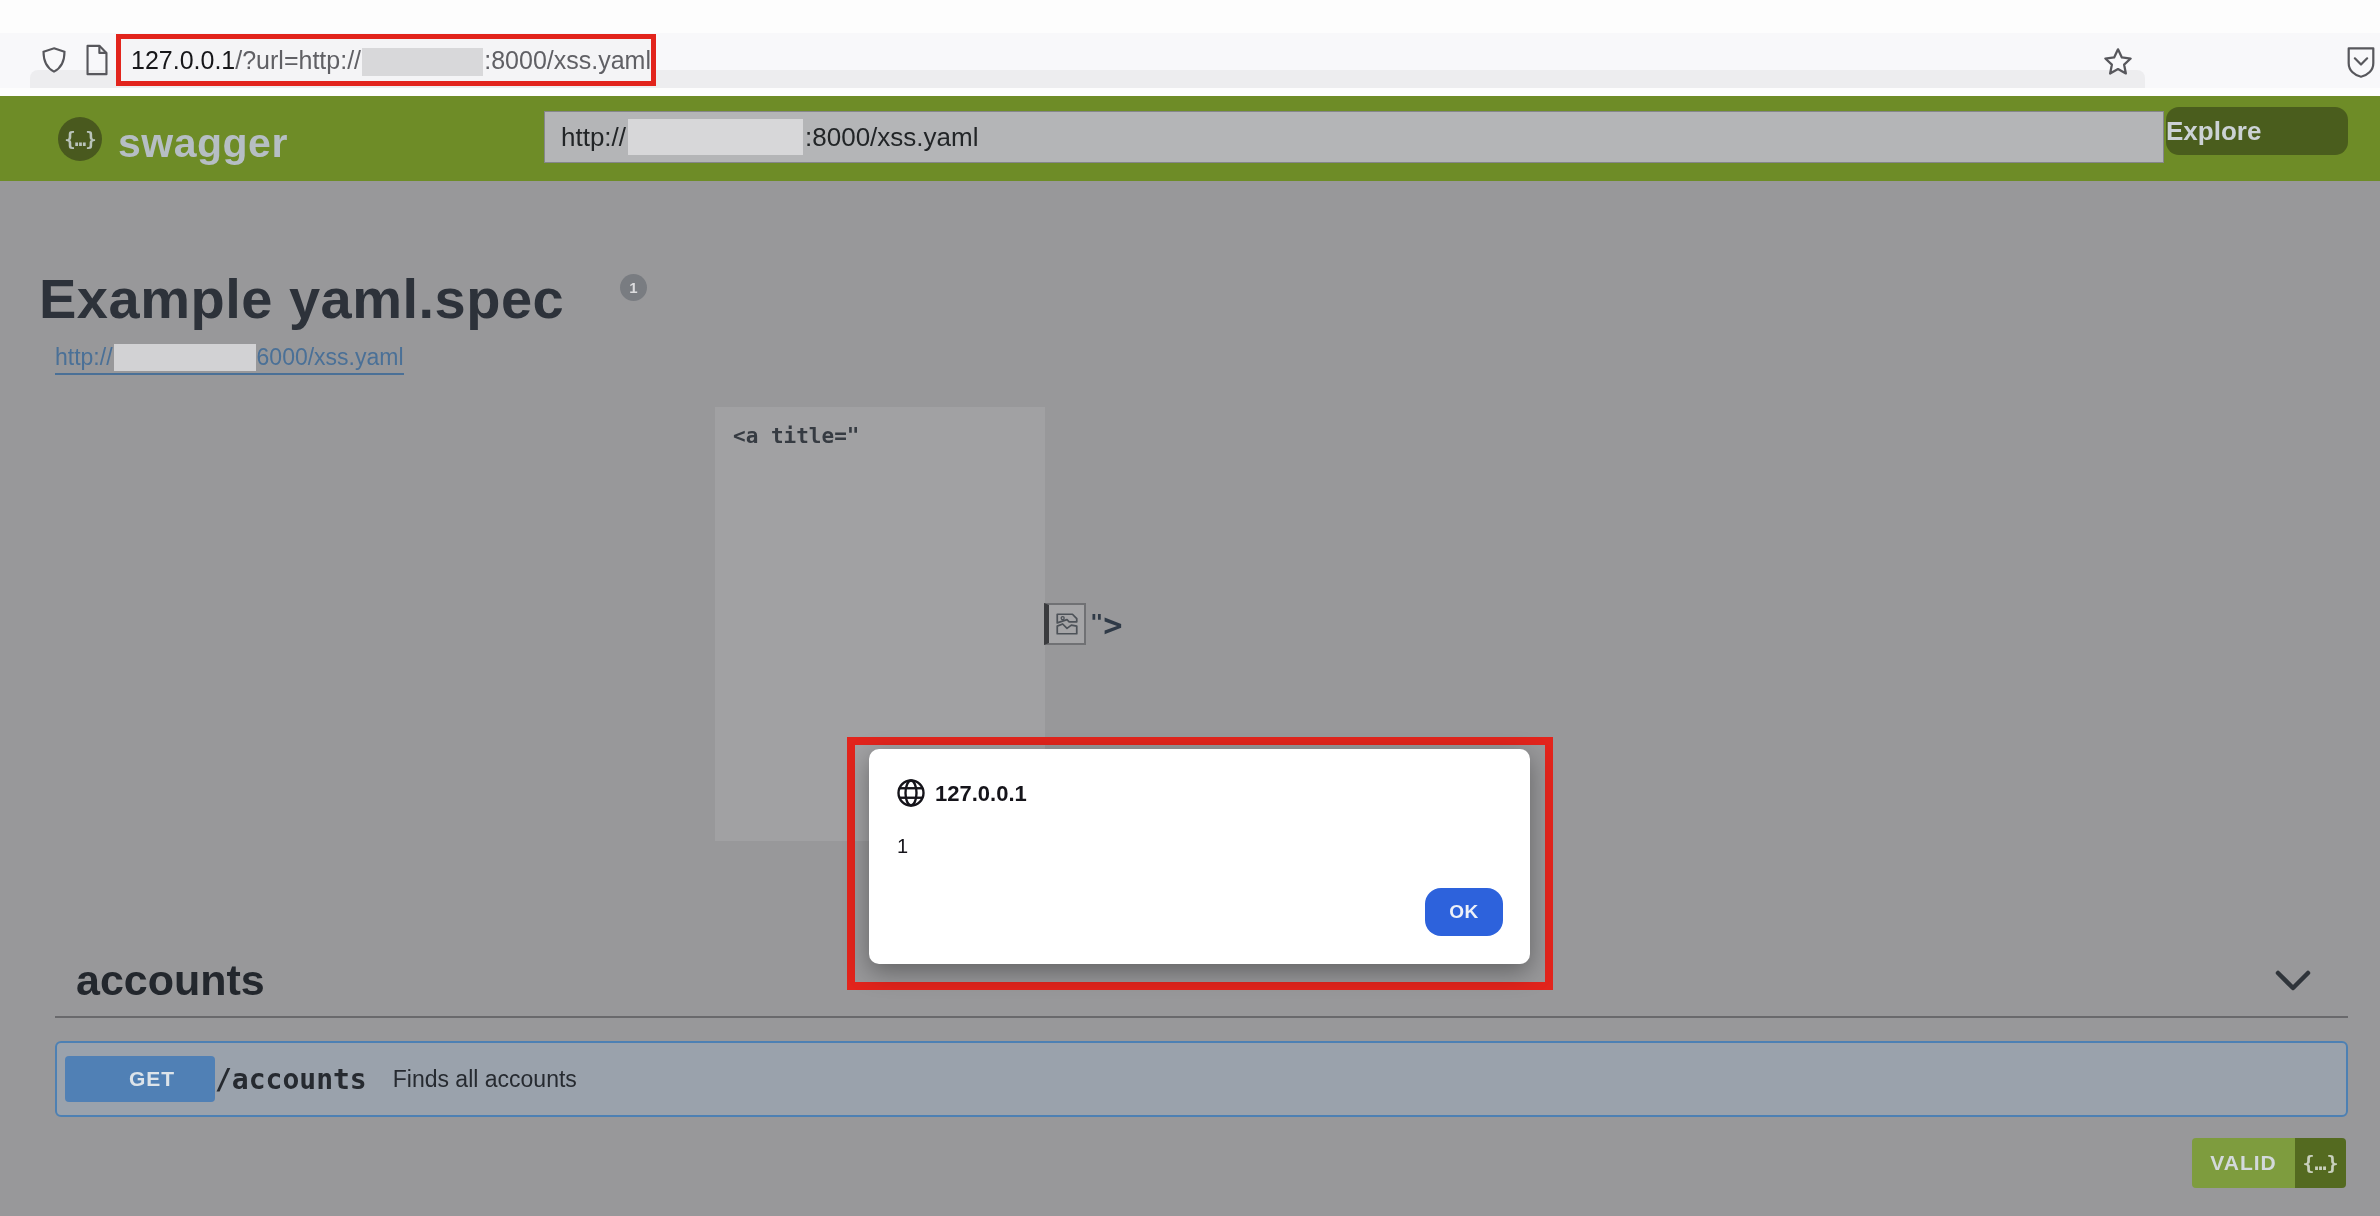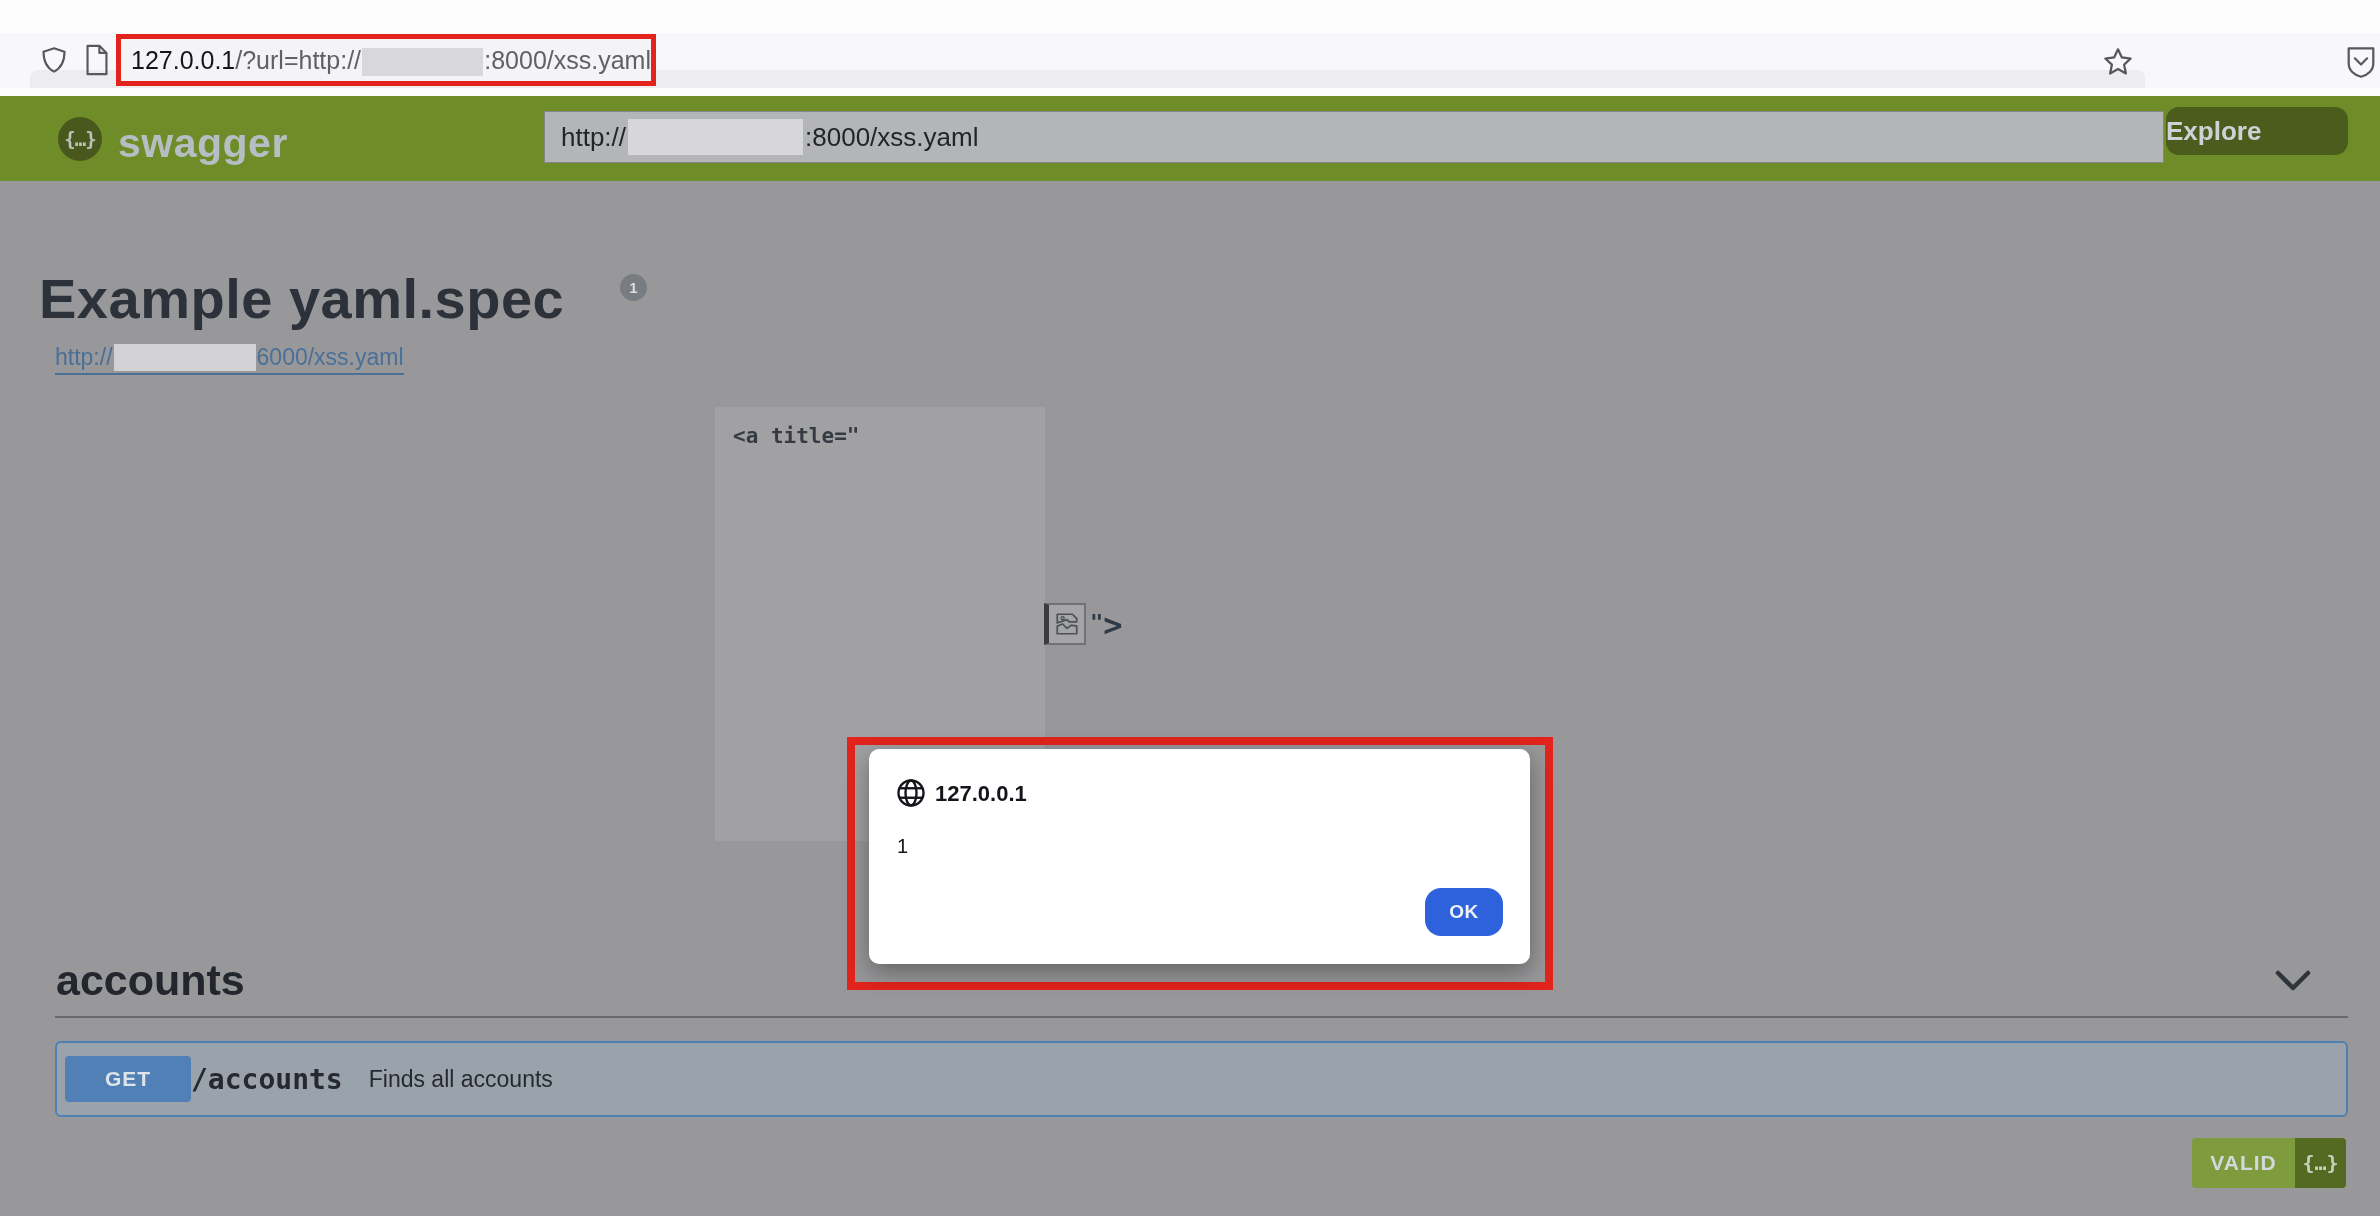--- a/index.html
+++ b/index.html
@@ -96,32 +96,32 @@
   #alert-host{position:absolute;left:66px;top:32px;font-size:22px;font-weight:600;color:#15141a;}
   #alert-message{position:absolute;left:28px;top:86px;font-size:20px;color:#15141a;}
   #alert-ok-button{
     position:absolute;left:556px;top:139px;width:78px;height:48px;
     background:#2d62dc;border-radius:16px;
     display:flex;align-items:center;justify-content:center;
     color:#eef1f8;font-size:19px;font-weight:bold;letter-spacing:0.5px;
   }
 
   
-  #tag-heading{left:56px;top:956px;font-size:43px;font-weight:bold;color:#23272d;}
+  #tag-heading{left:76px;top:956px;font-size:43px;font-weight:bold;color:#23272d;}
   #tag-chevron-icon{left:2274px;top:968px;width:38px;height:26px;}
   #tag-divider{left:55px;top:1016px;width:2293px;height:2px;background:#69696c;}
   #opblock{
     left:55px;top:1041px;width:2293px;height:76px;box-sizing:border-box;
     background:#9aa2ac;border:2px solid #4d80b3;border-radius:6px;
     display:flex;align-items:center;
   }
   #method-badge{
     width:126px;height:46px;margin-left:8px;background:#5080b5;border-radius:4px;
     display:flex;align-items:center;justify-content:center;
-    color:#dde4ea;font-size:21px;font-weight:bold;letter-spacing:1px;
+    color:#dde4ea;font-size:21px;font-weight:bold;letter-spacing:1px;padding-left:24px;
   }
   #op-path{
     font-family:"DejaVu Sans Mono", monospace;
     font-size:28px;font-weight:bold;color:#262a30;
   }
   #op-summary{margin-left:26px;font-size:23px;color:#262a30;}
 
   
   #validator-badge{
     left:2192px;top:1138px;height:50px;display:flex;border-radius:4px;overflow:hidden;

